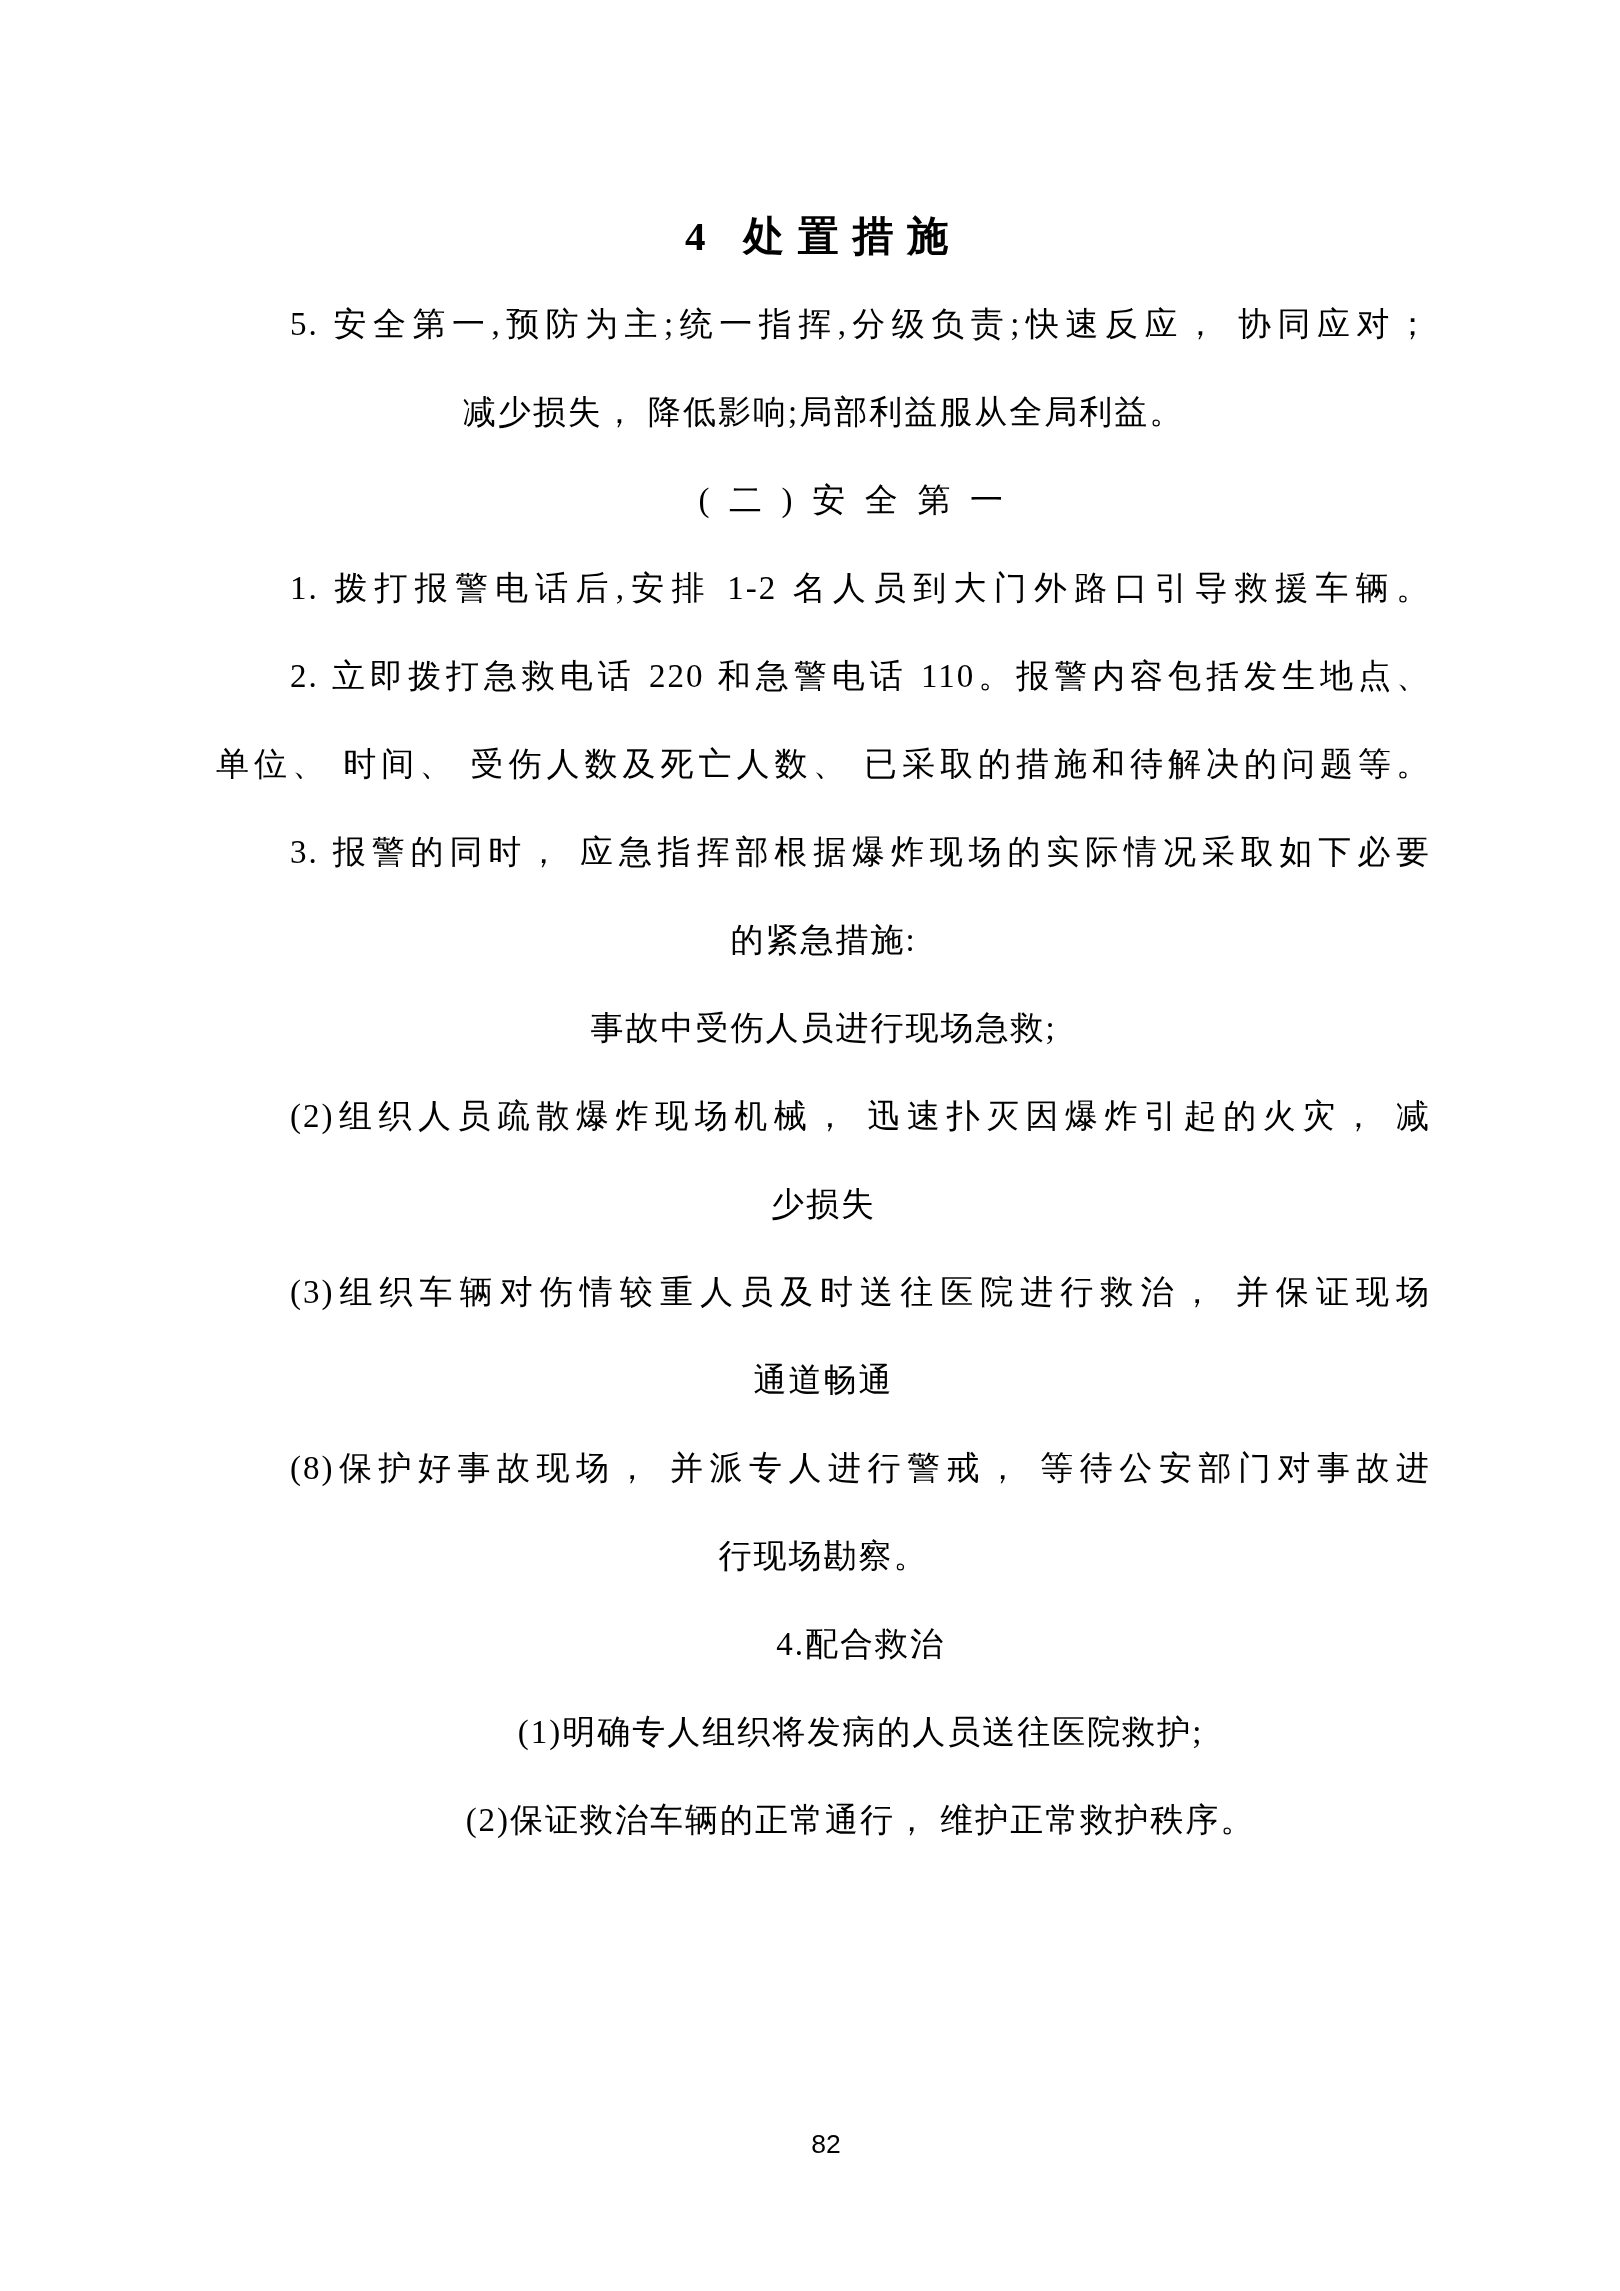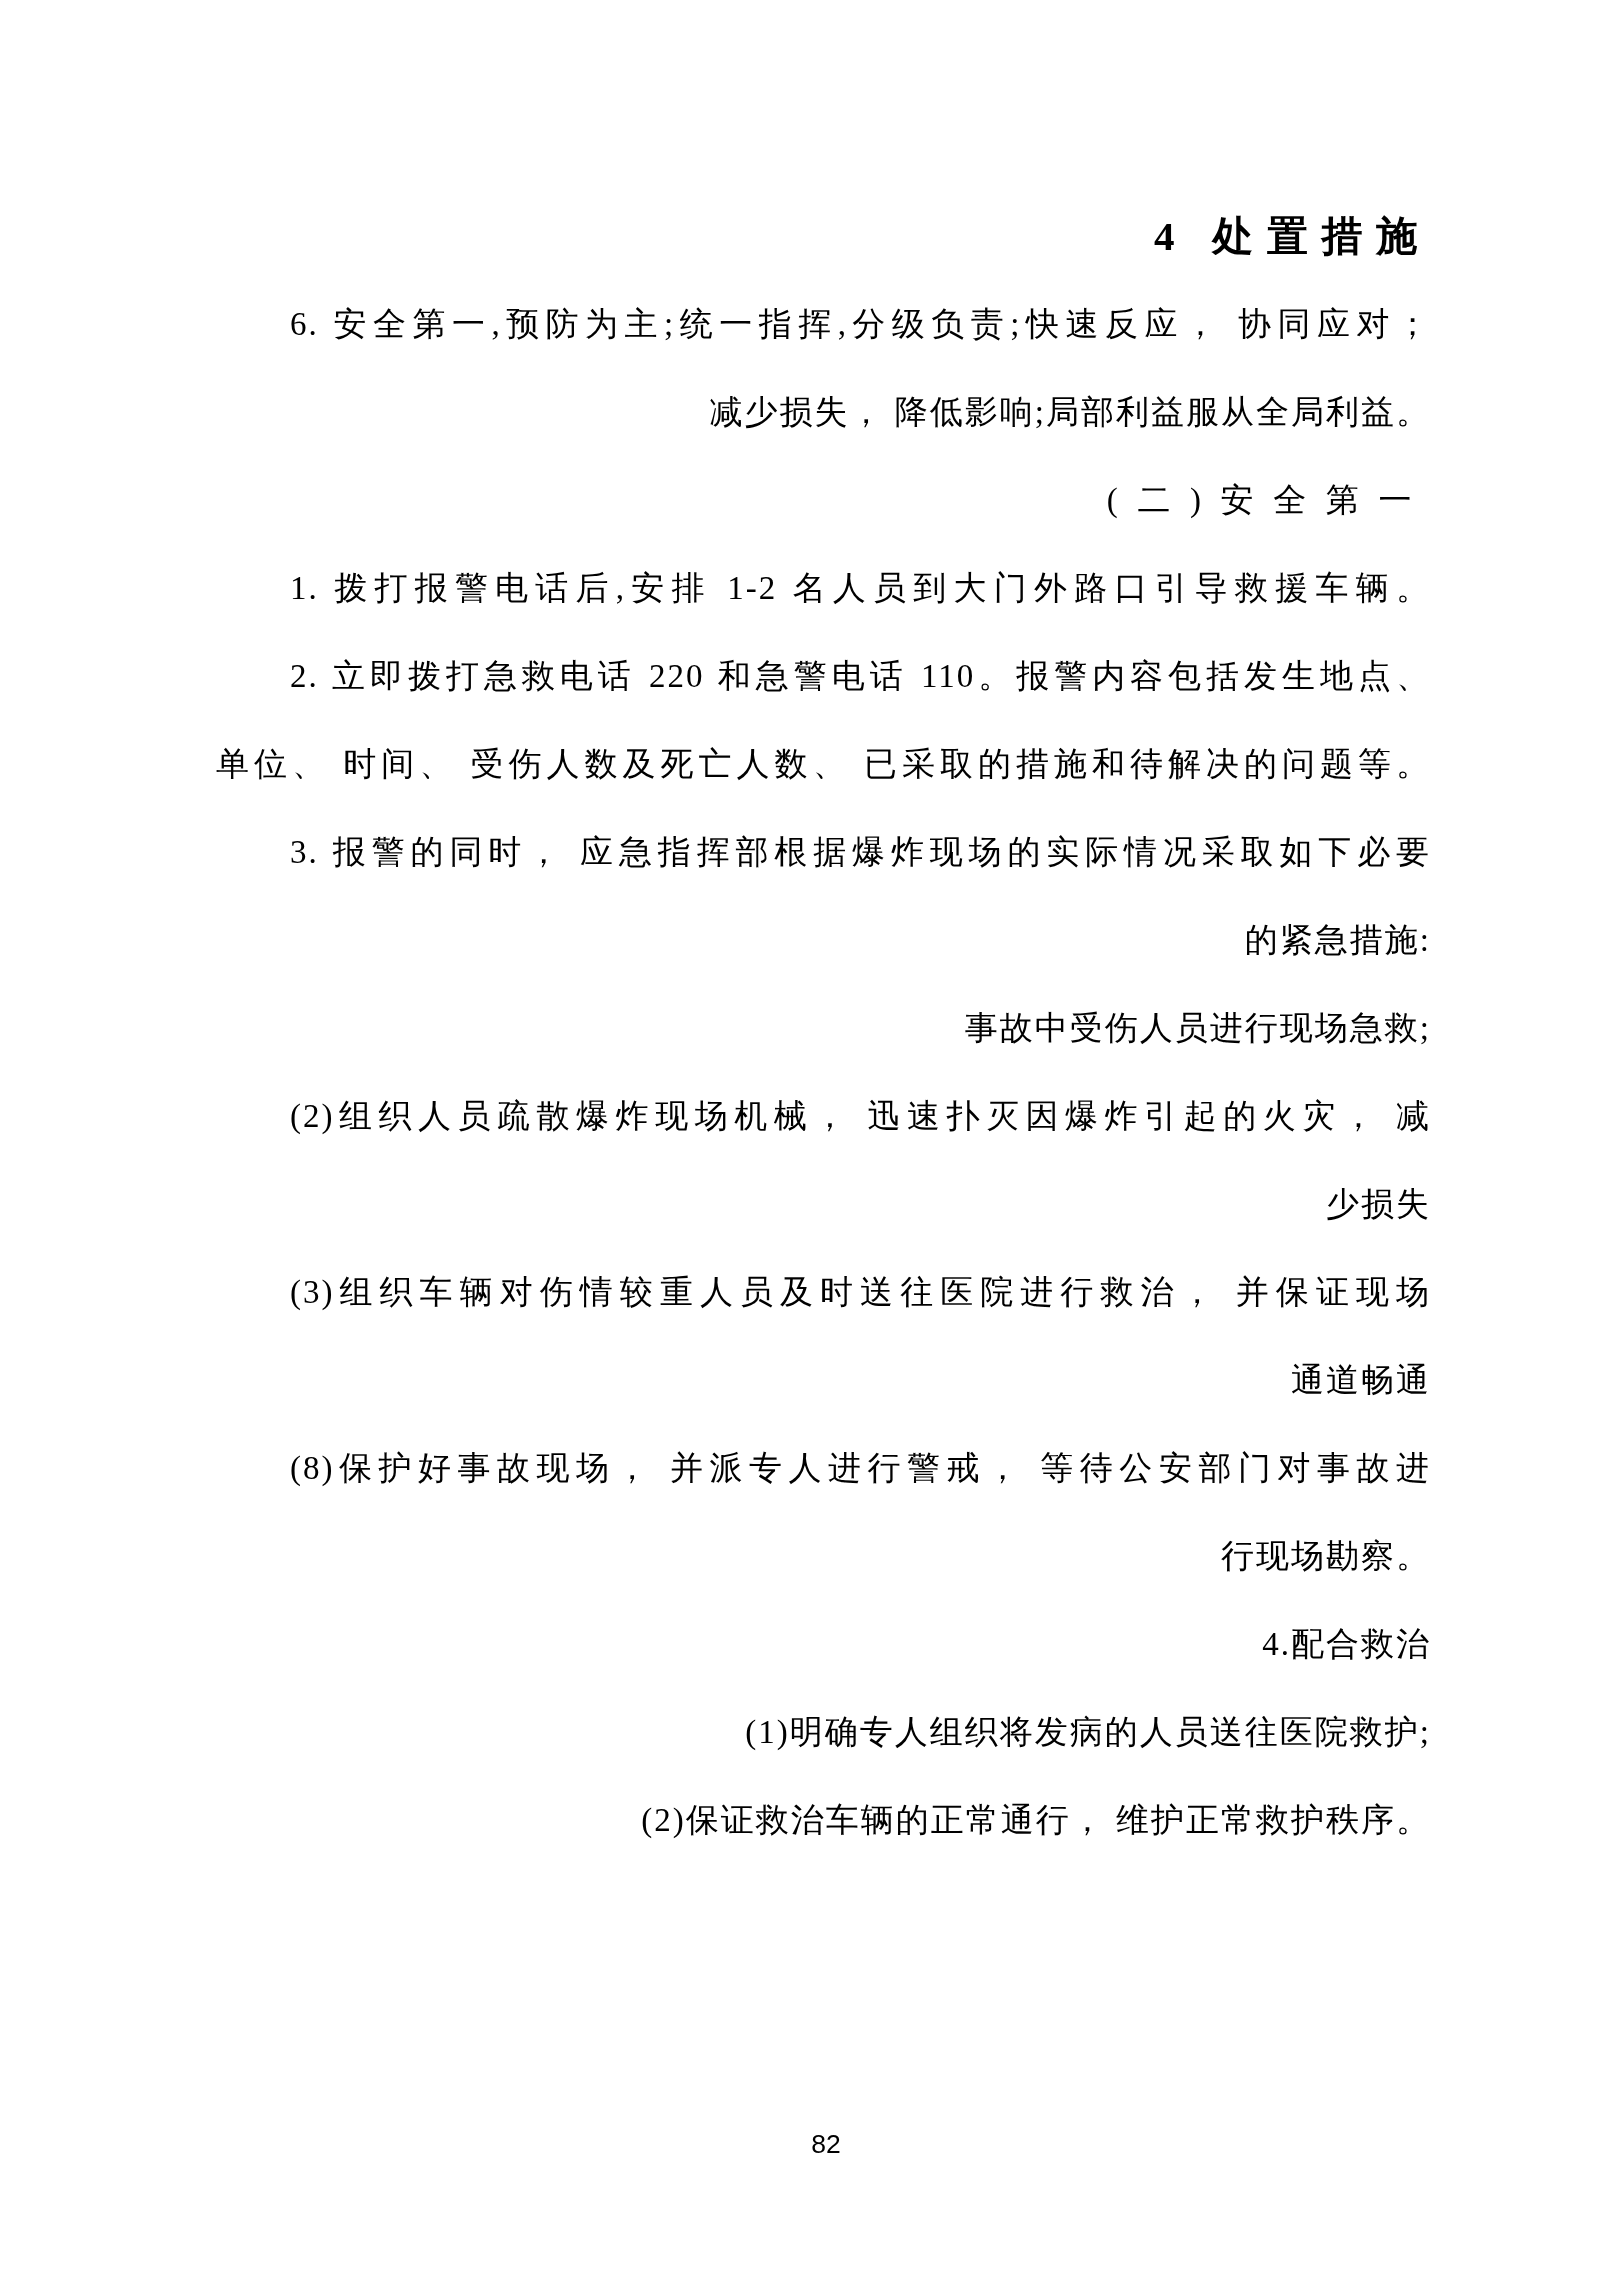--- a/index.html
+++ b/index.html
@@ -20,21 +20,21 @@
     position: absolute;
     left: 216px;
     top: 192px;
     width: 1215px;
   }
   .line {
     height: 88px;
     line-height: 88px;
     font-size: 33px;
     letter-spacing: 2px;
-    text-align: right;
+    text-align: center;
     white-space: pre-wrap;
   }
   .line.indent {
     text-indent: 74px;
   }
   .line.fill {
     text-align: justify;
     text-align-last: justify;
     white-space: normal;
   }
@@ -59,21 +59,21 @@
     font-family: "Liberation Sans", "DejaVu Sans", sans-serif;
     color: #000000;
   }
 </style>
 </head>
 <body>
 
 <div class="page">
   <div class="content">
       <div class="line heading">4 处置措施</div>
-      <div class="line indent fill">6. 安全第一,预防为主;统一指挥,分级负责;快速反应， 协同应对；</div>
+      <div class="line indent fill">5. 安全第一,预防为主;统一指挥,分级负责;快速反应， 协同应对；</div>
       <div class="line">减少损失， 降低影响;局部利益服从全局利益。</div>
       <div class="line indent spaced">(二)安全第一</div>
       <div class="line indent fill">1. 拨打报警电话后,安排 1-2 名人员到大门外路口引导救援车辆。</div>
       <div class="line indent fill">2. 立即拨打急救电话 220 和急警电话 110。报警内容包括发生地点、</div>
       <div class="line fill">单位、 时间、 受伤人数及死亡人数、 已采取的措施和待解决的问题等。</div>
       <div class="line indent fill">3. 报警的同时， 应急指挥部根据爆炸现场的实际情况采取如下必要</div>
       <div class="line">的紧急措施:</div>
       <div class="line">事故中受伤人员进行现场急救;</div>
       <div class="line indent fill">(2)组织人员疏散爆炸现场机械， 迅速扑灭因爆炸引起的火灾， 减</div>
       <div class="line">少损失</div>

